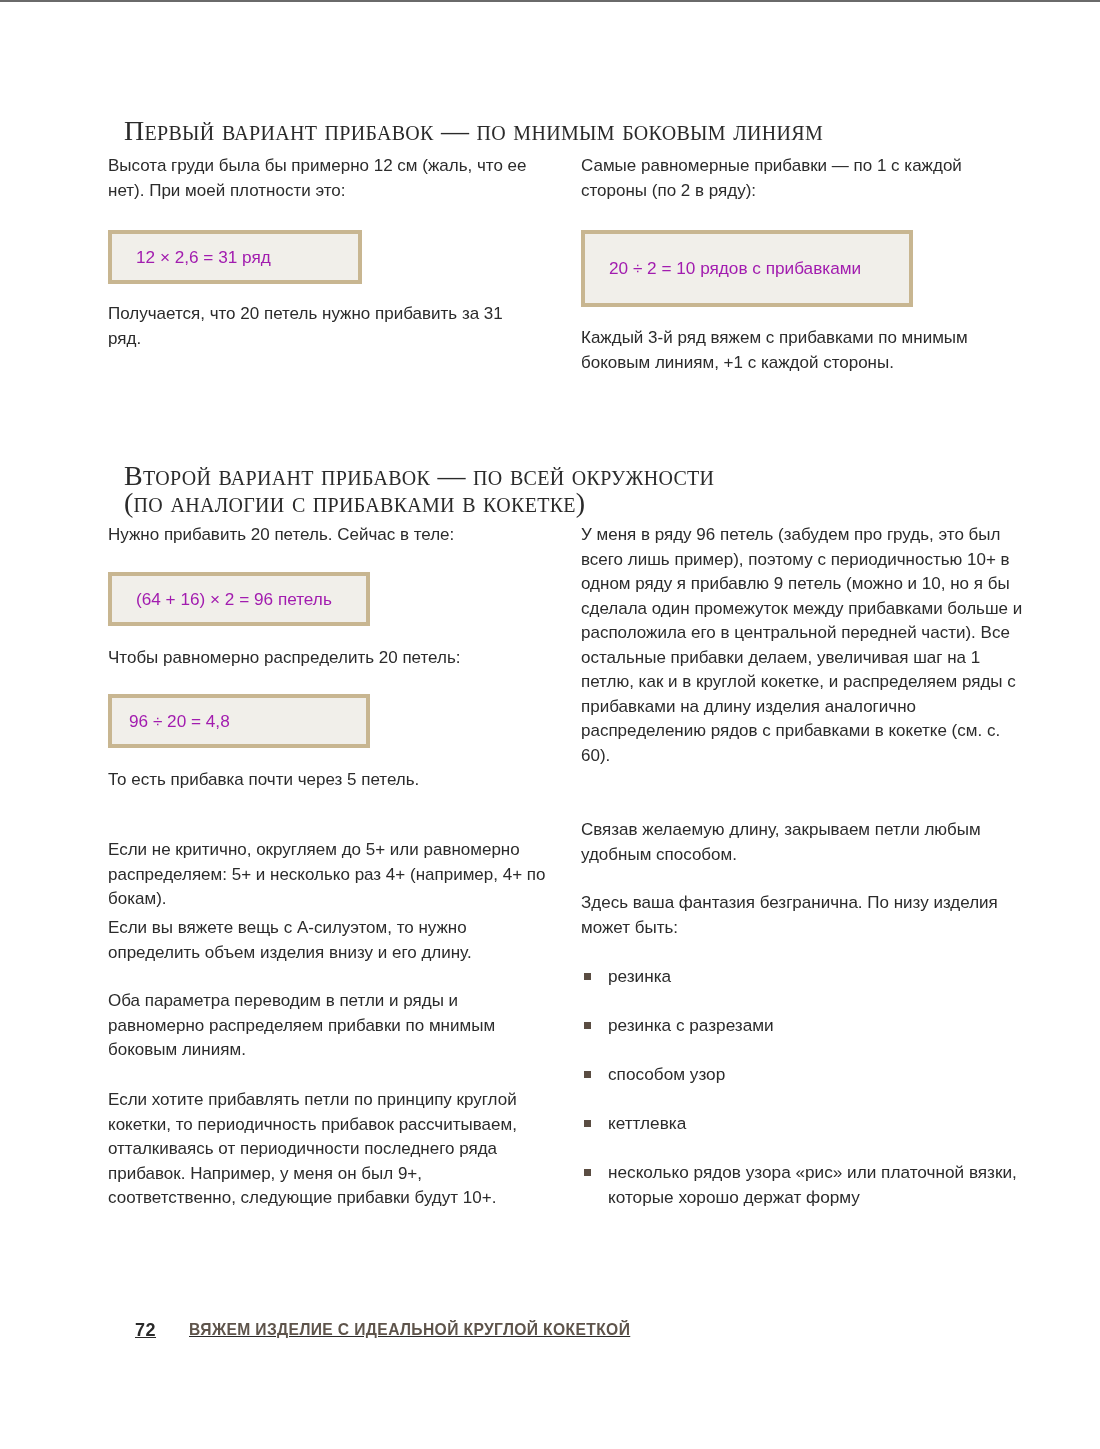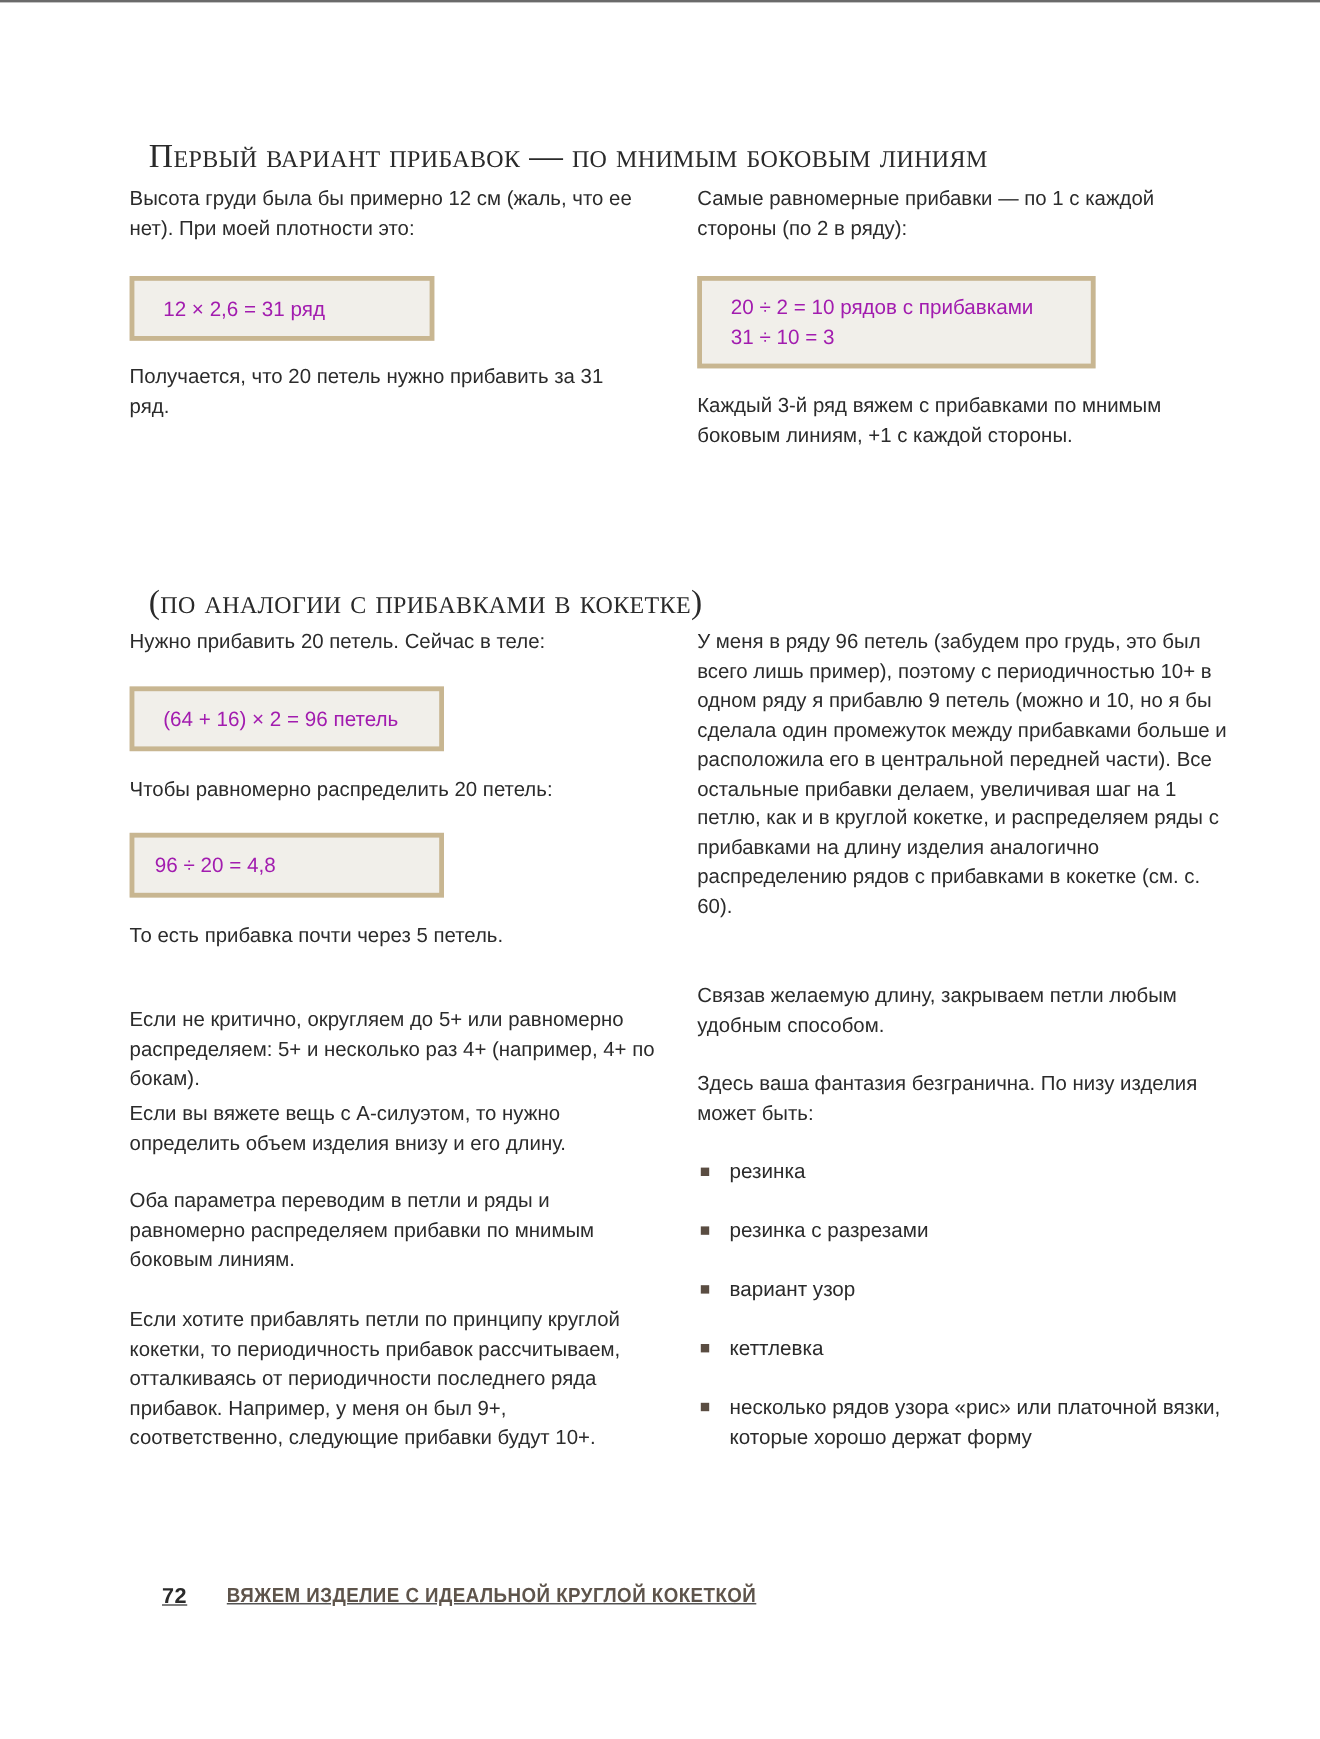--- a/index.html
+++ b/index.html
@@ -44,26 +44,25 @@
 
 <p class="para col-left" style="top:154px;">Высота груди была бы примерно 12 см (жаль, что ее нет). При моей плотности это:</p>
 <div class="formula-box" style="left:108px; top:230px; width:254px; height:54px;">
   <span>12 × 2,6 = 31 ряд</span>
 </div>
 <p class="para col-left" style="top:302px; width:430px;">Получается, что 20 петель нужно прибавить за 31 ряд.</p>
 
 <p class="para col-right" style="top:154px;">Самые равномерные прибавки — по 1 с каждой стороны (по 2 в ряду):</p>
 <div class="formula-box" style="left:581px; top:230px; width:332px; height:77px;">
   <span>20 ÷ 2 = 10 рядов с прибавками</span>
-  <span>31 ÷ 10 = 3</span>
 </div>
 <p class="para col-right" style="top:326px; width:425px;">Каждый 3-й ряд вяжем с прибавками по мнимым боковым линиям, +1 с каждой стороны.</p>
 
 <h2 class="heading" style="top:446px;">
-  <br>
+  <span>Второй вариант прибавок — по всей окружности</span><br>
   <span>(по аналогии с прибавками в кокетке)</span>
 </h2>
 
 <p class="para col-left" style="top:523px;">Нужно прибавить 20 петель. Сейчас в теле:</p>
 <div class="formula-box" style="left:108px; top:572px; width:262px; height:54px;">
   <span>(64 + 16) × 2 = 96 петель</span>
 </div>
 <p class="para col-left" style="top:646px;">Чтобы равномерно распределить 20 петель:</p>
 <div class="formula-box" style="left:108px; top:694px; width:262px; height:54px;padding-left:17px;">
   <span>96 ÷ 20 = 4,8</span>
@@ -74,21 +73,21 @@
 <p class="para col-left" style="top:989px; width:435px;">Оба параметра переводим в петли и ряды и равномерно распределяем прибавки по мнимым боковым линиям.</p>
 <p class="para col-left" style="top:1088px; width:440px;">Если хотите прибавлять петли по принципу круглой кокетки, то периодичность прибавок рассчитываем, отталкиваясь от периодичности последнего ряда прибавок. Например, у меня он был 9+, соответственно, следующие прибавки будут 10+.</p>
 
 <p class="para col-right" style="top:523px; width:445px;">У меня в ряду 96 петель (забудем про грудь, это был всего лишь пример), поэтому с периодичностью 10+ в одном ряду я прибавлю 9 петель (можно и 10, но я бы сделала один промежуток между прибавками больше и расположила его в центральной передней части). Все остальные прибавки делаем, увеличивая шаг на 1 петлю, как и в круглой кокетке, и распределяем ряды с прибавками на длину изделия аналогично распределению рядов с прибавками в кокетке (см. с. 60).</p>
 <p class="para col-right" style="top:818px; width:430px;">Связав желаемую длину, закрываем петли любым удобным способом.</p>
 <p class="para col-right" style="top:891px; width:430px;">Здесь ваша фантазия безгранична. По низу изделия может быть:</p>
 
 <ul class="bullet-list">
   <li class="bullet-item"><span class="bullet-icon"></span><span>резинка</span></li>
   <li class="bullet-item"><span class="bullet-icon"></span><span>резинка с разрезами</span></li>
-  <li class="bullet-item"><span class="bullet-icon"></span><span>вариант узор</span></li>
+  <li class="bullet-item"><span class="bullet-icon"></span><span>способом узор</span></li>
   <li class="bullet-item"><span class="bullet-icon"></span><span>кеттлевка</span></li>
   <li class="bullet-item"><span class="bullet-icon"></span><span>несколько рядов узора «рис» или платочной вязки, которые хорошо держат форму</span></li>
 </ul>
 
 <div class="footer">
   <span class="page-number">72</span>
   <span class="running-title">ВЯЖЕМ ИЗДЕЛИЕ С ИДЕАЛЬНОЙ КРУГЛОЙ КОКЕТКОЙ</span>
 </div>
 
 </body></html>

